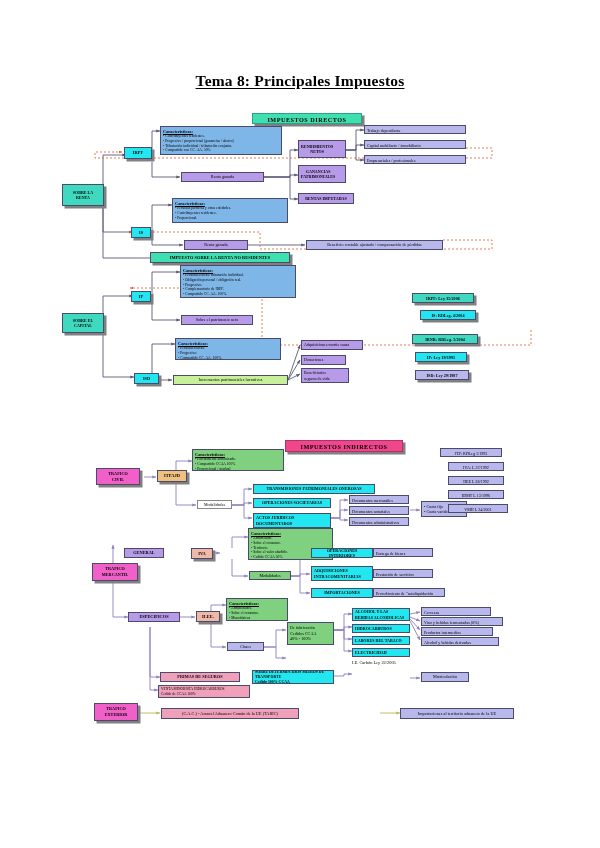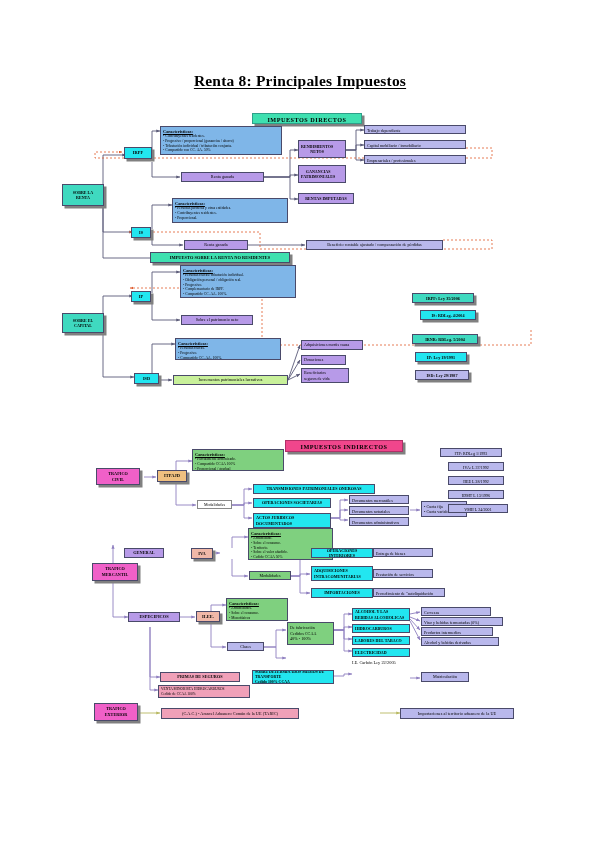--- a/index.html
+++ b/index.html
@@ -15,21 +15,21 @@
   .ttl{font-size:4.3px;font-weight:bold;}
   .bul{display:block;white-space:pre-wrap;}
   .u{text-decoration:underline;}
   svg.wires{position:absolute;left:0;top:0;width:600px;height:848px;pointer-events:none;}
 </style>
 </head>
 <body>
 
 <div id="canvas">
 
-  <div class="page-title"><u>Renta 8: Principales Impuestos</u></div>
+  <div class="page-title"><u>Tema 8: Principales Impuestos</u></div>
 
   <svg class="wires" viewBox="0 0 600 848">
     <defs>
       <marker id="ag" markerWidth="5" markerHeight="5" refX="4.2" refY="1.8" orient="auto">
         <path d="M0,0 L4.4,1.8 L0,3.6 z" fill="#5a5a78"></path>
       </marker>
       <marker id="ap" markerWidth="5" markerHeight="5" refX="4.2" refY="1.8" orient="auto">
         <path d="M0,0 L4.4,1.8 L0,3.6 z" fill="#8f7fc0"></path>
       </marker>
       <marker id="ar" markerWidth="5" markerHeight="5" refX="4.2" refY="1.8" orient="auto">

